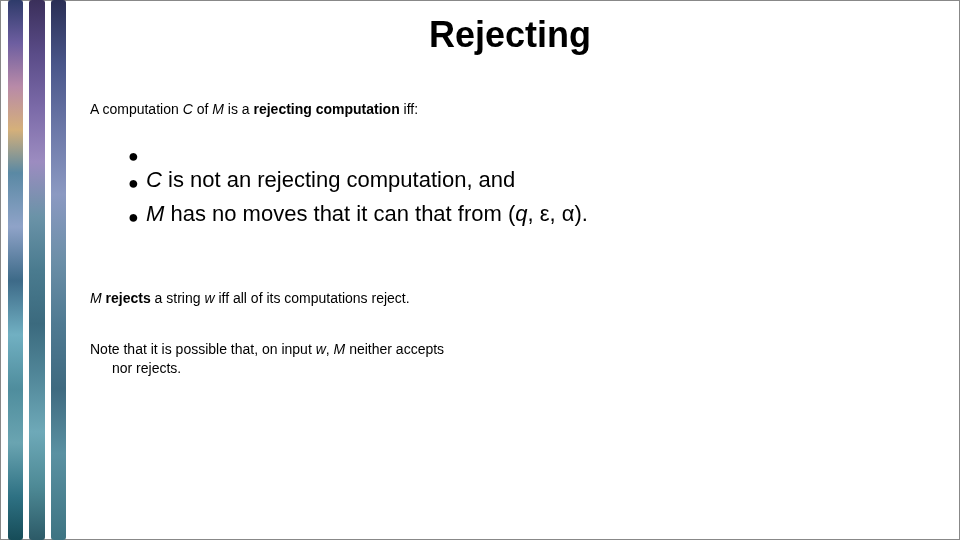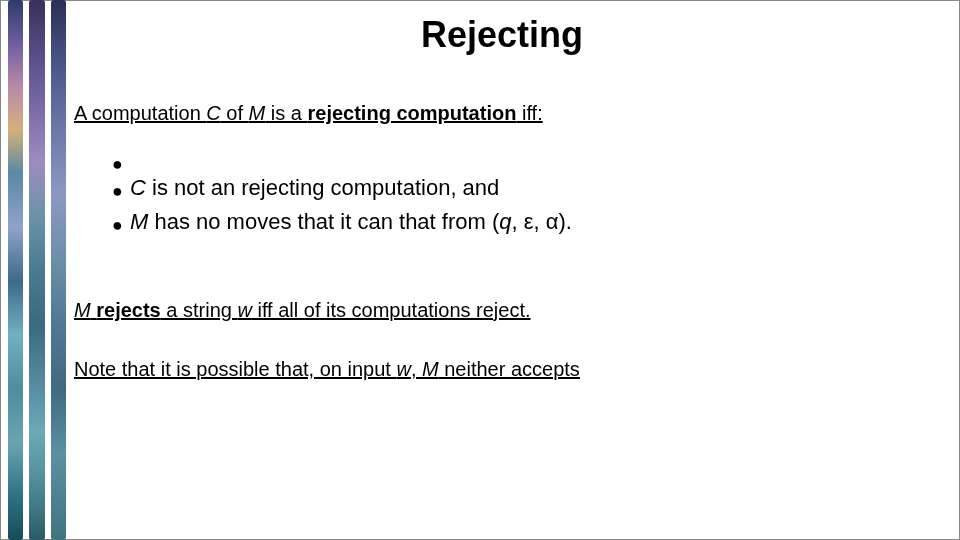--- a/index.html
+++ b/index.html
@@ -46,36 +46,35 @@
       #6ea9b8 80%, #4e8a96 90%, #2c5a67 100%);
   }
   .r3 {
     background: linear-gradient(to bottom,
       #2a2f55 0%, #4a568a 12%, #6c78a8 24%, #8b99c2 36%,
       #6c8fa8 48%, #4f7a92 60%, #3f6a80 72%, #5a91a2 84%,
       #3e7482 100%);
   }
   .content {
     position: absolute;
-    left: 74px;
+    left: 90px;
     right: 30px;
     top: 14px;
   }
   h1.title {
     margin: 0;
     text-align: center;
     font-size: 36px;
     font-weight: bold;
     color: #000;
   }
   .para {
-    font-size: 20px;
+    font-size: 14px;
     line-height: 1.35;
     margin-top: 28px;
-    text-decoration: underline;
   }
   .para.intro { margin-top: 44px; }
   .para.rejects { margin-top: 58px; }
   .para.note { margin-top: 32px; }
   .bullets {
     margin-top: 26px;
     font-size: 22px;
     line-height: 1.55;
     padding-left: 38px;
   }
@@ -148,16 +147,17 @@
       </div>
 
     </div>
 
     <div class="para rejects">
       <span class="ital">M</span><span> </span><span class="bold">rejects</span><span> a string </span><span class="ital">w</span><span> iff all of its computations reject.</span>
     </div>
 
     <div class="para note">
       <span>Note that it is possible that, on input </span><span class="ital">w</span><span>, </span><span class="ital">M</span><span> neither accepts</span>
+      <span class="indent2">nor rejects.</span>
     </div>
 
   </div>
 </div>
 
 </body></html>

